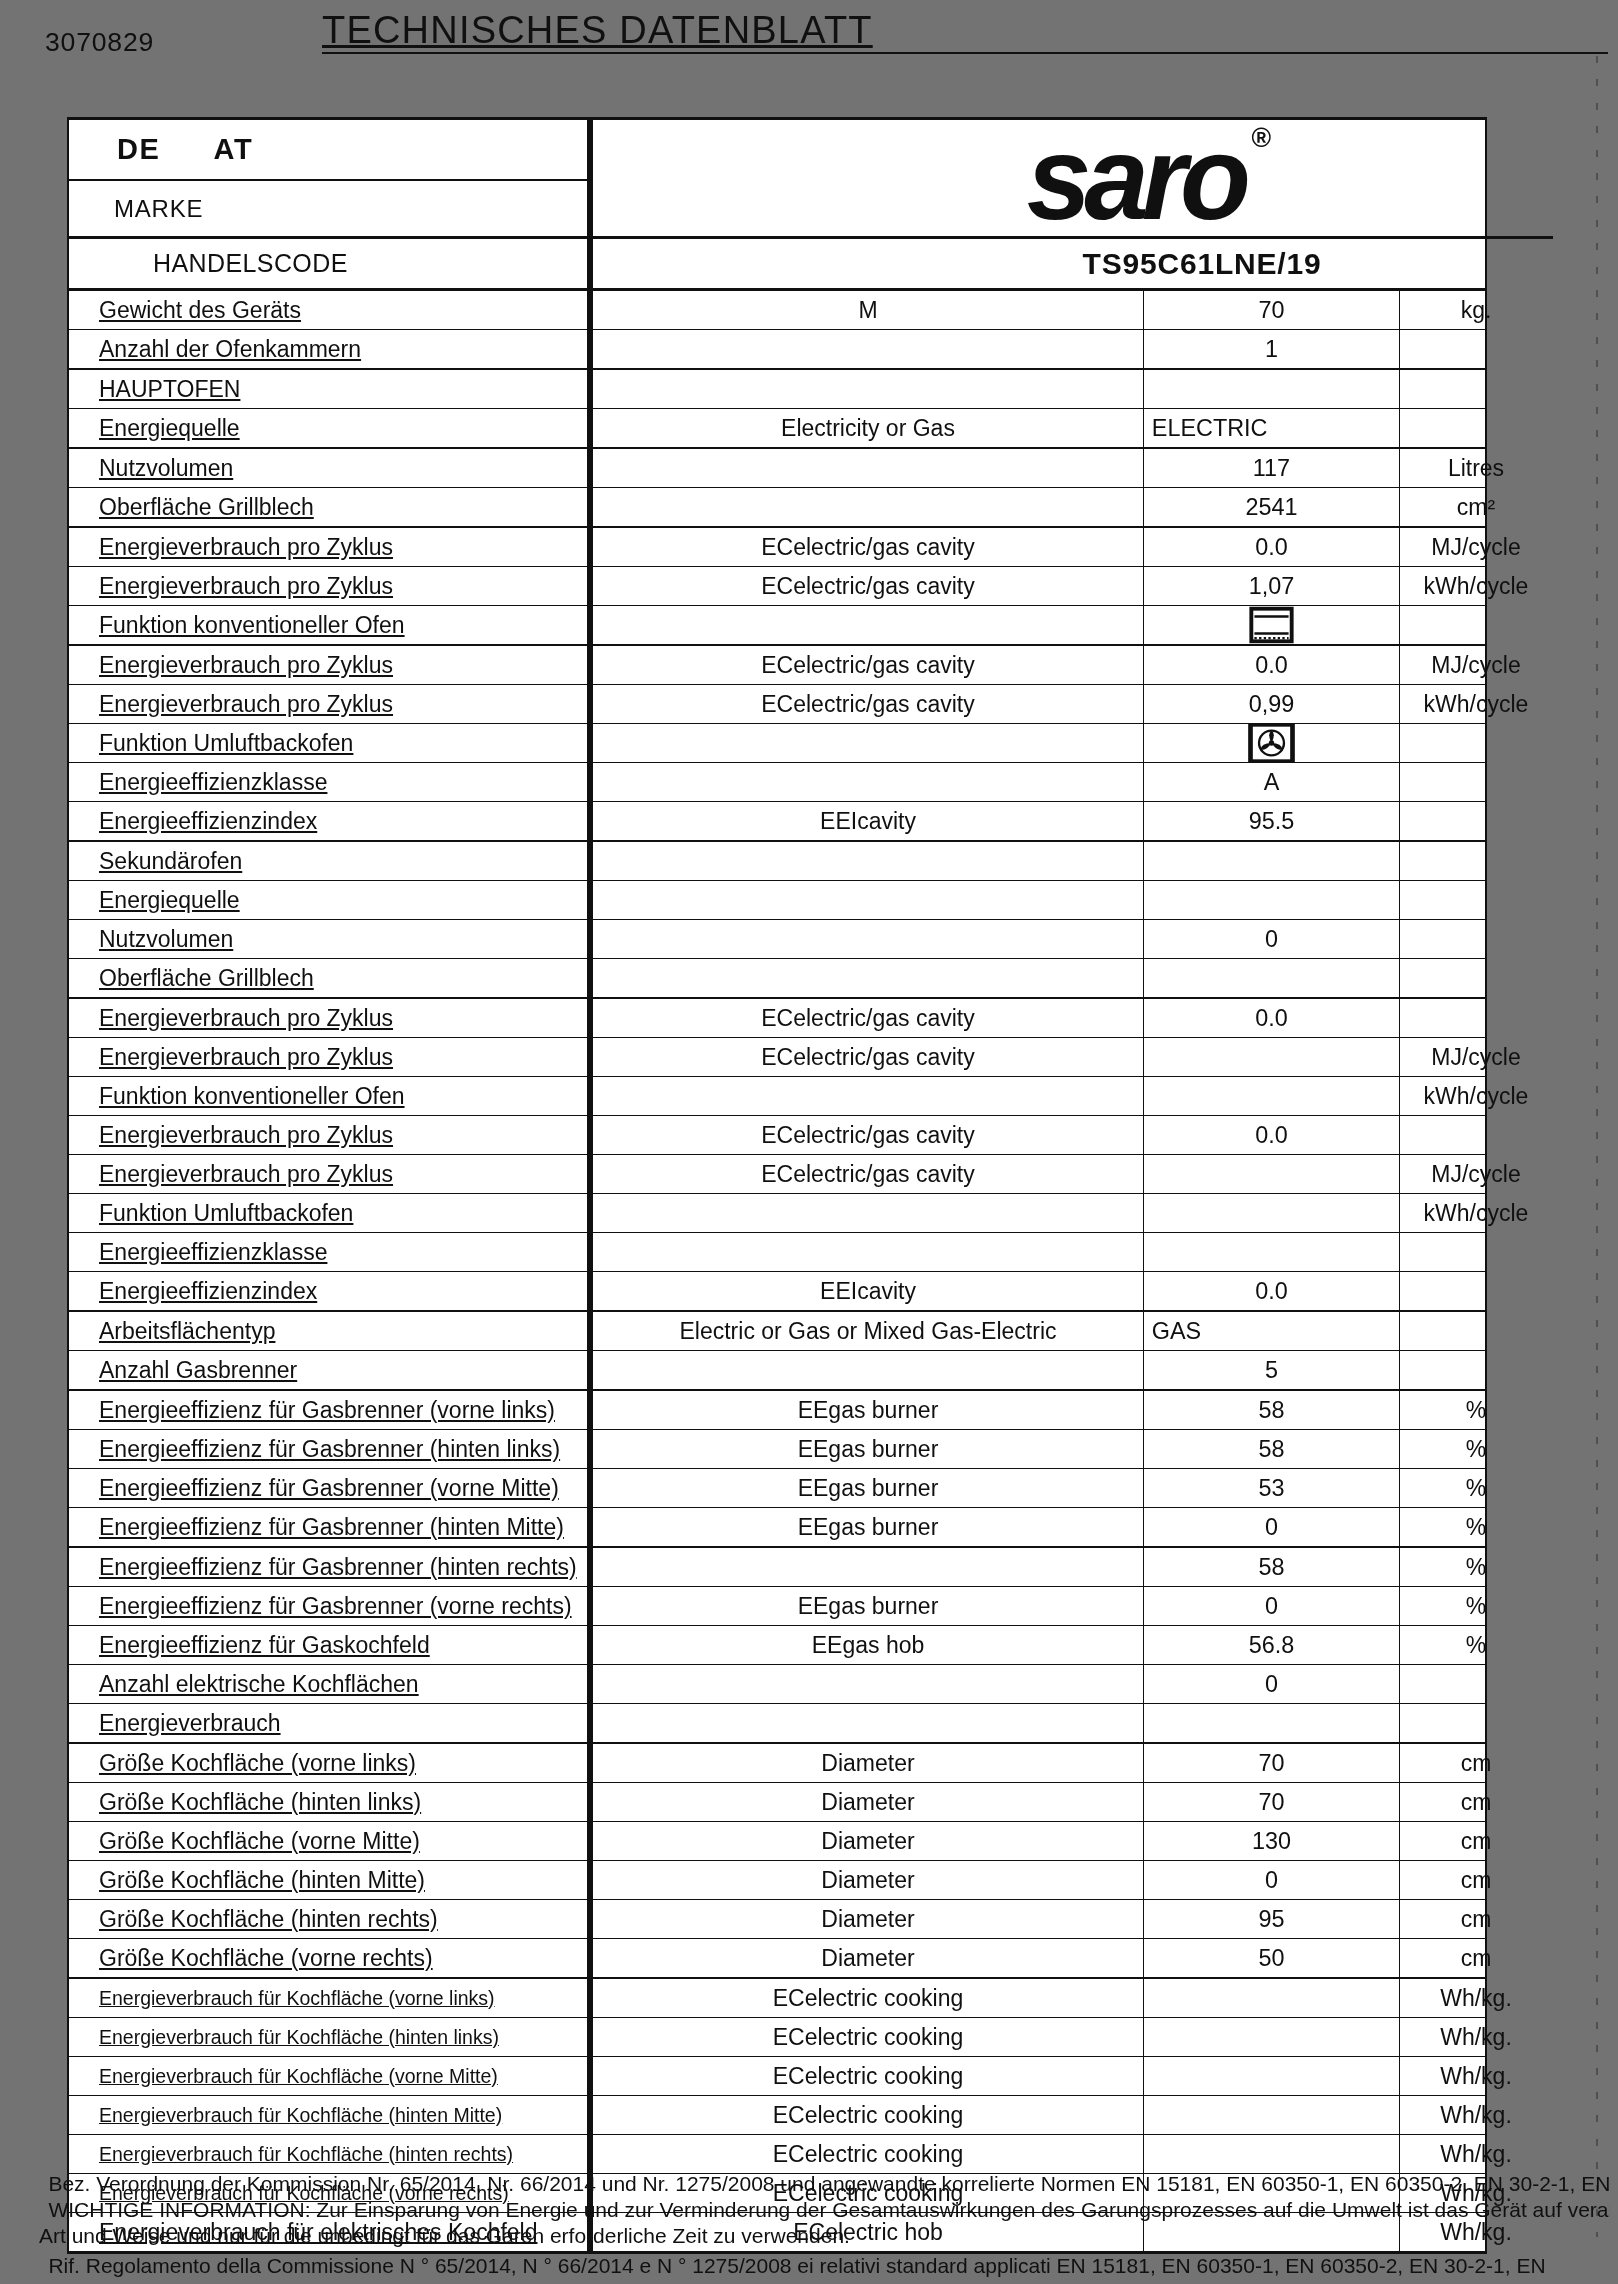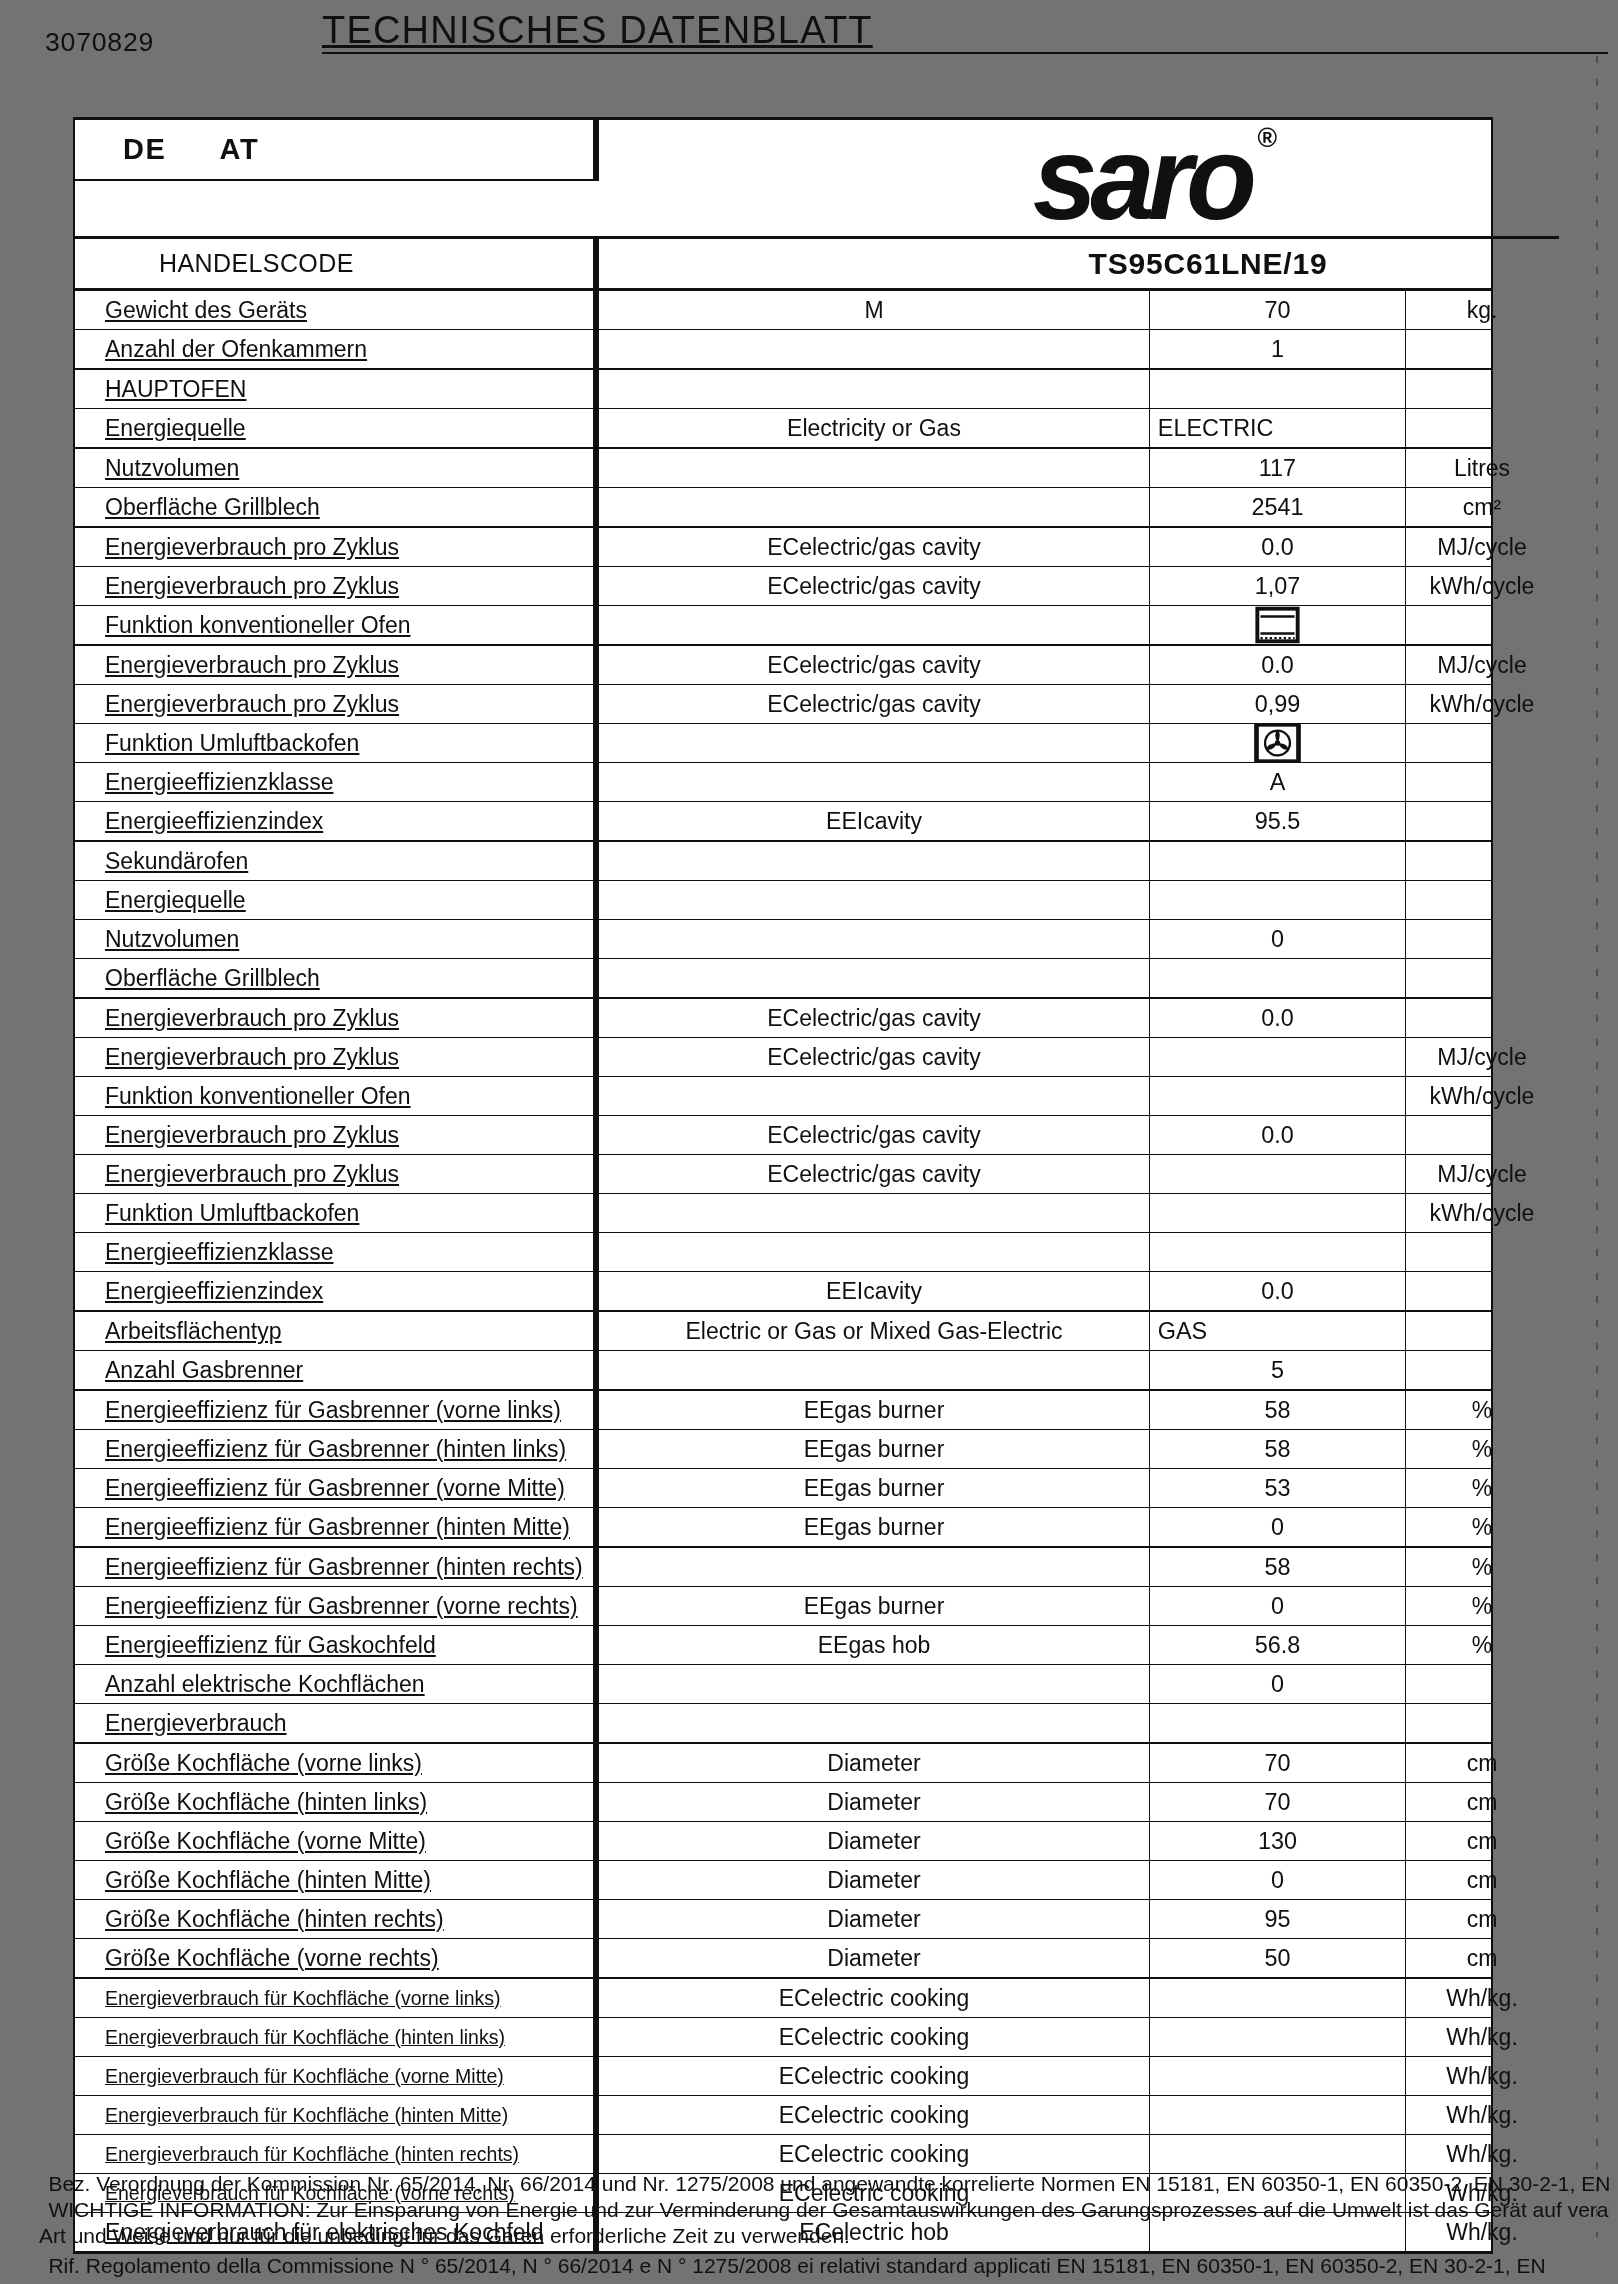--- a/index.html
+++ b/index.html
@@ -10,21 +10,21 @@
   
   .doc-number{position:absolute;left:45px;top:26.6px;font-size:26.6px;letter-spacing:0.8px;}
   .doc-title{position:absolute;left:322px;top:9.4px;font-size:38px;letter-spacing:1.2px;text-decoration:underline;}
   .title-rule{position:absolute;left:322px;top:52px;width:1286px;height:2.3px;background:#101010;}
   .scan-dash-right{
     position:absolute;left:1596px;top:56px;width:2.3px;height:2181px;
     background:repeating-linear-gradient(180deg,#444 0 7px,transparent 7px 23.4px);opacity:.75;
   }
   
   .sheet{
-    position:absolute;left:73px;top:117px;width:1420px;box-sizing:border-box;
+    position:absolute;left:67px;top:117px;width:1420px;box-sizing:border-box;
     border:2.3px solid #101010;border-top-width:3.9px;border-bottom-width:3.9px;background:#fff;
   }
   .head-grid{
     display:grid;grid-template-columns:524px 960px;grid-template-rows:61px 55px 52px;
     border-bottom:3.9px solid #101010;
   }
   .cell-deat{
     grid-column:1;grid-row:1;box-sizing:border-box;border-right:6.3px solid #101010;
     border-bottom:2.3px solid #101010;display:flex;align-items:center;padding-left:48px;
     font-size:29px;font-weight:bold;letter-spacing:1.6px;gap:53px;
@@ -83,20 +83,21 @@
 
   <div class="sheet">
     <div class="head-grid">
       <div class="cell-deat">
         <span>DE</span>
         <span>AT</span>
       </div>
       <div class="cell-logo">
         <span class="logo"><span>saro</span><sup>®</sup></span>
       </div>
+      <div class="cell-marke">MARKE</div>
       <div class="cell-hcode-label">HANDELSCODE</div>
       <div class="cell-hcode-value">TS95C61LNE/19</div>
     </div>
     <div id="rows">
         <div class="row">
           <div class="c c0">Gewicht des Geräts</div>
           <div class="c c1">M</div>
           <div class="c c2">70</div>
           <div class="c c3">kg.</div>
         </div>

